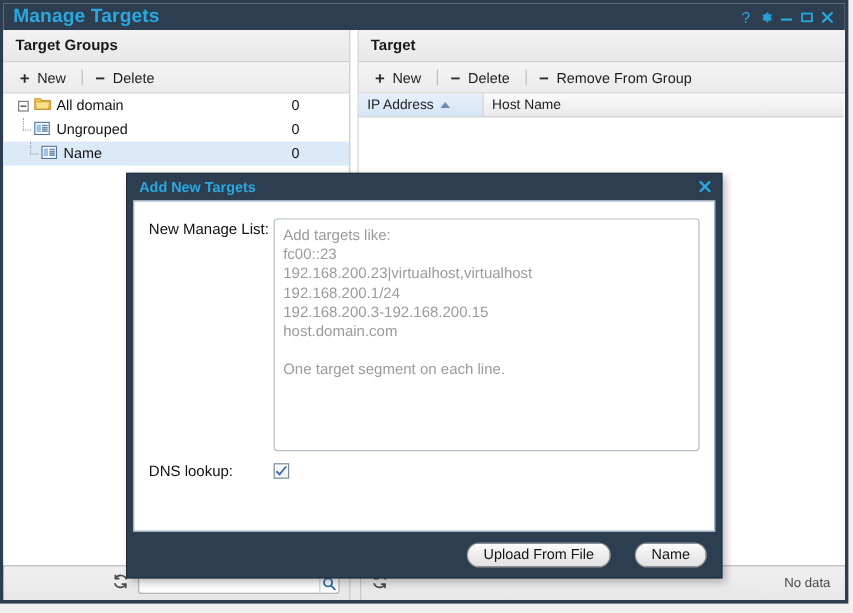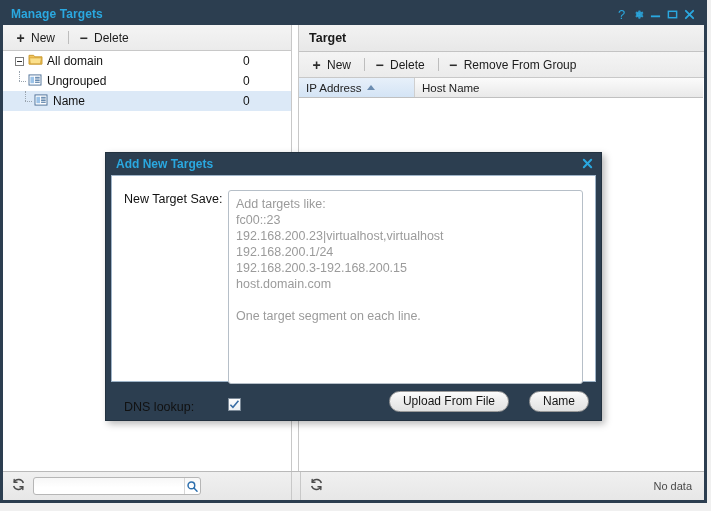--- a/index.html
+++ b/index.html
@@ -27,21 +27,21 @@
     height: 22px;
     background: #2c3e50;
     display: flex;
     align-items: center;
     padding: 0 6px 0 8px;
     flex: 0 0 auto;
   }
   #titlebar .title {
     color: #2aa8e0;
     font-weight: bold;
-    font-size: 12px;
+    font-size: 16px;
     letter-spacing: .1px;
   }
   #titlebar .spacer { flex: 1 1 auto; }
   .tb-btn {
     color: #2aa8e0;
     width: 17px; height: 18px;
     display: flex; align-items: center; justify-content: center;
     font-size: 13px;
     line-height: 1;
     cursor: pointer;
@@ -186,21 +186,21 @@
     align-items: center;
     font-size: 11.5px;
     color: #222;
     padding-left: 7px;
     border-right: 1px solid #cfcfcf;
     cursor: pointer;
   }
   .gcol.sorted {
     background: linear-gradient(to bottom,#e7f0fa 0%,#d4e4f5 100%);
   }
-  .gcol-ip { width: 116px; }
+  .gcol-ip { width: 104px; }
   .gcol-host { width: 256px; border-right: none; }
   .sort-arrow {
     margin-left: 6px;
     width: 0; height: 0;
     border-left: 4px solid transparent;
     border-right: 4px solid transparent;
     border-bottom: 5px solid #6b8cb0;
   }
   .grid-body { flex: 1 1 auto; background: #fff; }
 
@@ -209,20 +209,21 @@
     flex: 0 0 29px;
     display: flex;
     border-top: 1px solid #b9b9b9;
     background: linear-gradient(to bottom,#f0f0f0 0%,#e7e7e7 100%);
   }
   .sb {
     display: flex;
     align-items: center;
     height: 100%;
     padding: 0 8px;
+    justify-content: flex-end;
   }
   #sb-left { width: 288px; flex: 0 0 288px; }
   #sb-divider { width: 10px; flex: 0 0 10px;
     border-left: 1px solid #c8c8c8; border-right: 1px solid #c8c8c8; }
   #sb-right { flex: 1 1 auto; }
   .refresh-icon { cursor: pointer; margin-right: 7px; flex: 0 0 auto; }
   .search-wrap {
     flex: 1 1 auto;
     max-width: 168px;
     height: 18px;
@@ -250,22 +251,22 @@
   .nodata {
     margin-left: auto;
     font-size: 11px;
     color: #4a4a4a;
     padding-right: 4px;
   }
 
   
   #dialog {
     position: absolute;
-    left: 105px; top: 152px;
-    width: 497px; height: 269px;
+    left: 105px; top: 144px;
+    width: 497px; height: 338px;
     background: #2c3e50;
     border: 1px solid #22313f;
     box-shadow: 3px 3px 7px rgba(0,0,0,.28);
     display: flex;
     flex-direction: column;
     z-index: 50;
   }
   #dlg-title {
     height: 22px;
     flex: 0 0 22px;
@@ -308,21 +309,21 @@
     border-radius: 3px;
     padding: 5px 7px;
     font-family: "Liberation Sans", sans-serif;
     font-size: 12.5px;
     color: #222;
     outline: none;
     line-height: 1.28;
     background: #fff;
   }
   #target-list::placeholder { color: #9b9b9b; opacity: 1; }
-  .field-row.dns { margin-top: 14px; align-items: flex-start; }
+  .field-row.dns { margin-top: 8px; align-items: center; }
   .checkbox {
     width: 13px; height: 13px;
     border: 1px solid #7d8b99;
     background: linear-gradient(to bottom,#fdfdfd,#eef1f4);
     display: flex; align-items: center; justify-content: center;
     cursor: pointer;
   }
   .checkbox svg { display: block; }
   #dlg-footer {
     flex: 0 0 38px;
@@ -378,20 +379,21 @@
     <span class="tb-btn">
       <svg width="11" height="11" viewBox="0 0 12 12">
         <path d="M2 2 L10 10 M10 2 L2 10" stroke="#2aa8e0" stroke-width="2" stroke-linecap="round"></path>
       </svg>
     </span>
   </div>
 
   <div id="panes">
 
     <div class="pane" id="pane-left">
+      <div class="pane-header">Target Groups</div>
 
       <div class="toolbar">
         <div class="tool-btn">
           <span class="glyph-plus">+</span>
           <span>New</span>
         </div>
         <div class="tool-sep"></div>
         <div class="tool-btn">
           <span class="glyph-minus">−</span>
           <span>Delete</span>
@@ -520,21 +522,21 @@
     <span class="spacer"></span>
     <span id="dlg-close">
       <svg width="11" height="11" viewBox="0 0 12 12">
         <path d="M2 2 L10 10 M10 2 L2 10" stroke="#2aa8e0" stroke-width="2.2" stroke-linecap="round"></path>
       </svg>
     </span>
   </div>
 
   <div id="dlg-body">
     <div class="field-row">
-      <div class="field-label">New Target Save:</div>
+      <div class="field-label">New Manage List:</div>
       <textarea id="target-list" placeholder="Add targets like:
 fc00::23
 192.168.200.23|virtualhost,virtualhost
 192.168.200.1/24
 192.168.200.3-192.168.200.15
 host.domain.com
 
 One target segment on each line." style=""></textarea>
     </div>
 

